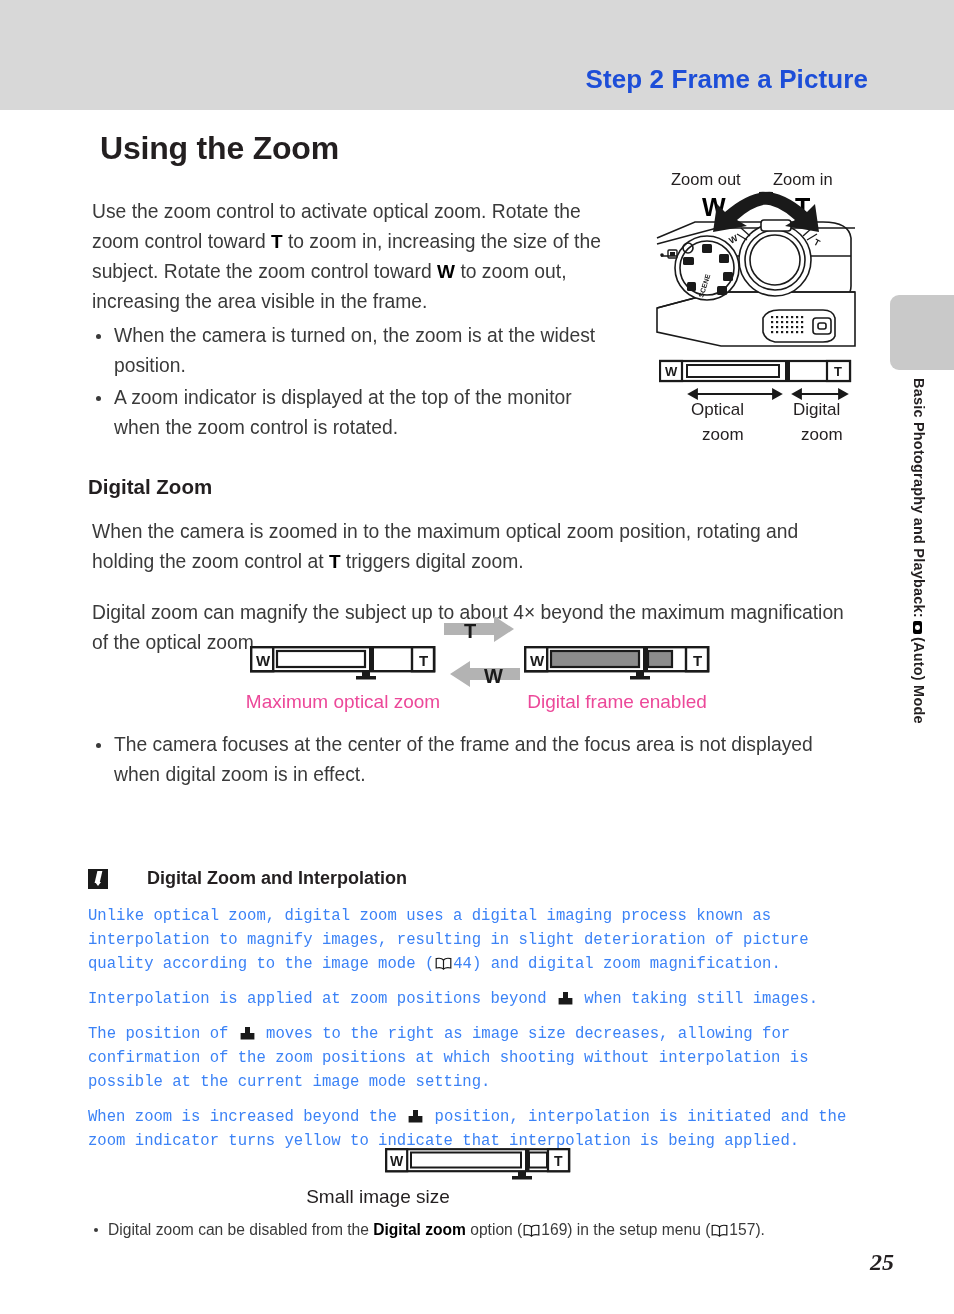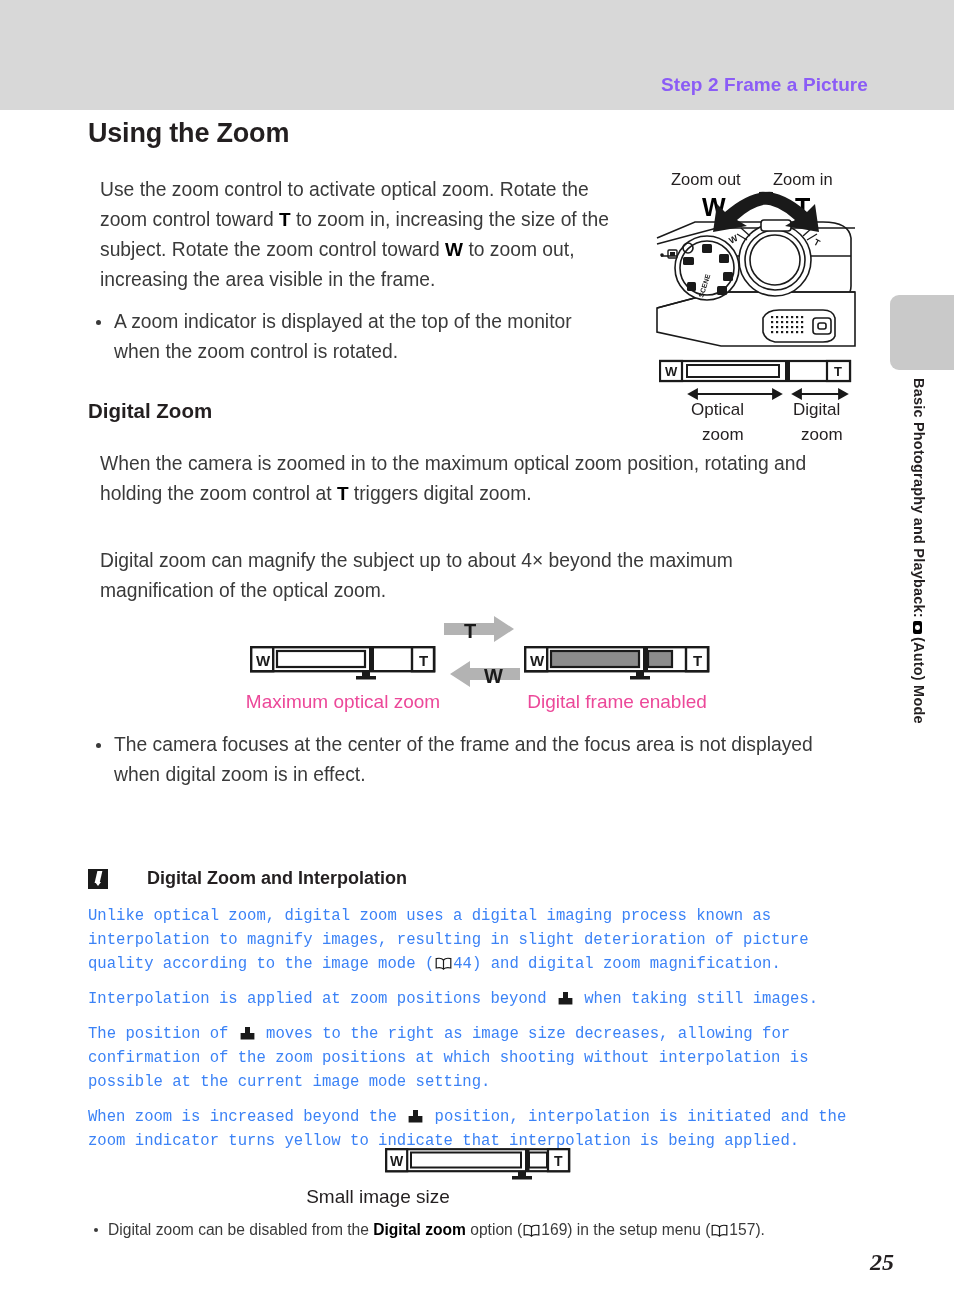--- a/index.html
+++ b/index.html
@@ -19,24 +19,24 @@
   
   .header-band {
     position: absolute;
     left: 0; top: 0;
     width: 954px; height: 110px;
     background: #d8d8d8;
   }
   .header-title {
     position: absolute;
     right: 86px;
-    top: 74px;
-    font-size: 19px;
-    font-weight: bold;
-    color: #8b5cf6;
+    top: 64px;
+    font-size: 26px;
+    font-weight: bold;
+    color: #1d4ed8;
     letter-spacing: .1px;
     white-space: nowrap;
   }
 
   
   .side-tab {
     position: absolute;
     left: 890px; top: 295px;
     width: 64px; height: 75px;
     background: #c9c9c9;
@@ -95,34 +95,34 @@
   }
 
   
   .content {
     position: absolute;
     left: 88px;
     top: 118px;
     width: 772px;
   }
   h1.section-title {
-    margin: 0;
-    font-size: 27px;
+    margin: 12px;
+    font-size: 32px;
     font-weight: bold;
     letter-spacing: -.2px;
     color: #231f20;
   }
   h2.sub-title {
     margin: 0;
     font-size: 20.5px;
     font-weight: bold;
     color: #231f20;
   }
   p.body {
-    margin: 12px;
+    margin: 4px;
     font-size: 19.3px;
     line-height: 30px;
     color: #3a3a3a;
     font-weight: 300;
   }
   .bold-letter {
     font-weight: bold;
     color: #000;
     font-size: 19px;
   }
@@ -293,20 +293,21 @@
 
 <div class="content">
 
   <h1 class="section-title">Using the Zoom</h1>
 
   <div style="height:14px"></div>
 
   <p class="body intro-col"><span>Use the zoom control to activate optical zoom. Rotate the zoom control toward </span><span class="bold-letter">T</span><span> to zoom in, increasing the size of the subject. Rotate the zoom control toward </span><span class="bold-letter">W</span><span> to zoom out, increasing the area visible in the frame.</span></p>
 
   <ul class="bullets intro-col">
+    <li>When the camera is turned on, the zoom is at the widest position.</li>
     <li>A zoom indicator is displayed at the top of the monitor when the zoom control is rotated.</li>
   </ul>
 
   <div style="height:32px"></div>
 
   <h2 class="sub-title">Digital Zoom</h2>
 
   <div style="height:14px"></div>
 
   <p class="body"><span>When the camera is zoomed in to the maximum optical zoom position, rotating and holding the zoom control at </span><span class="bold-letter">T</span><span> triggers digital zoom.</span></p>

